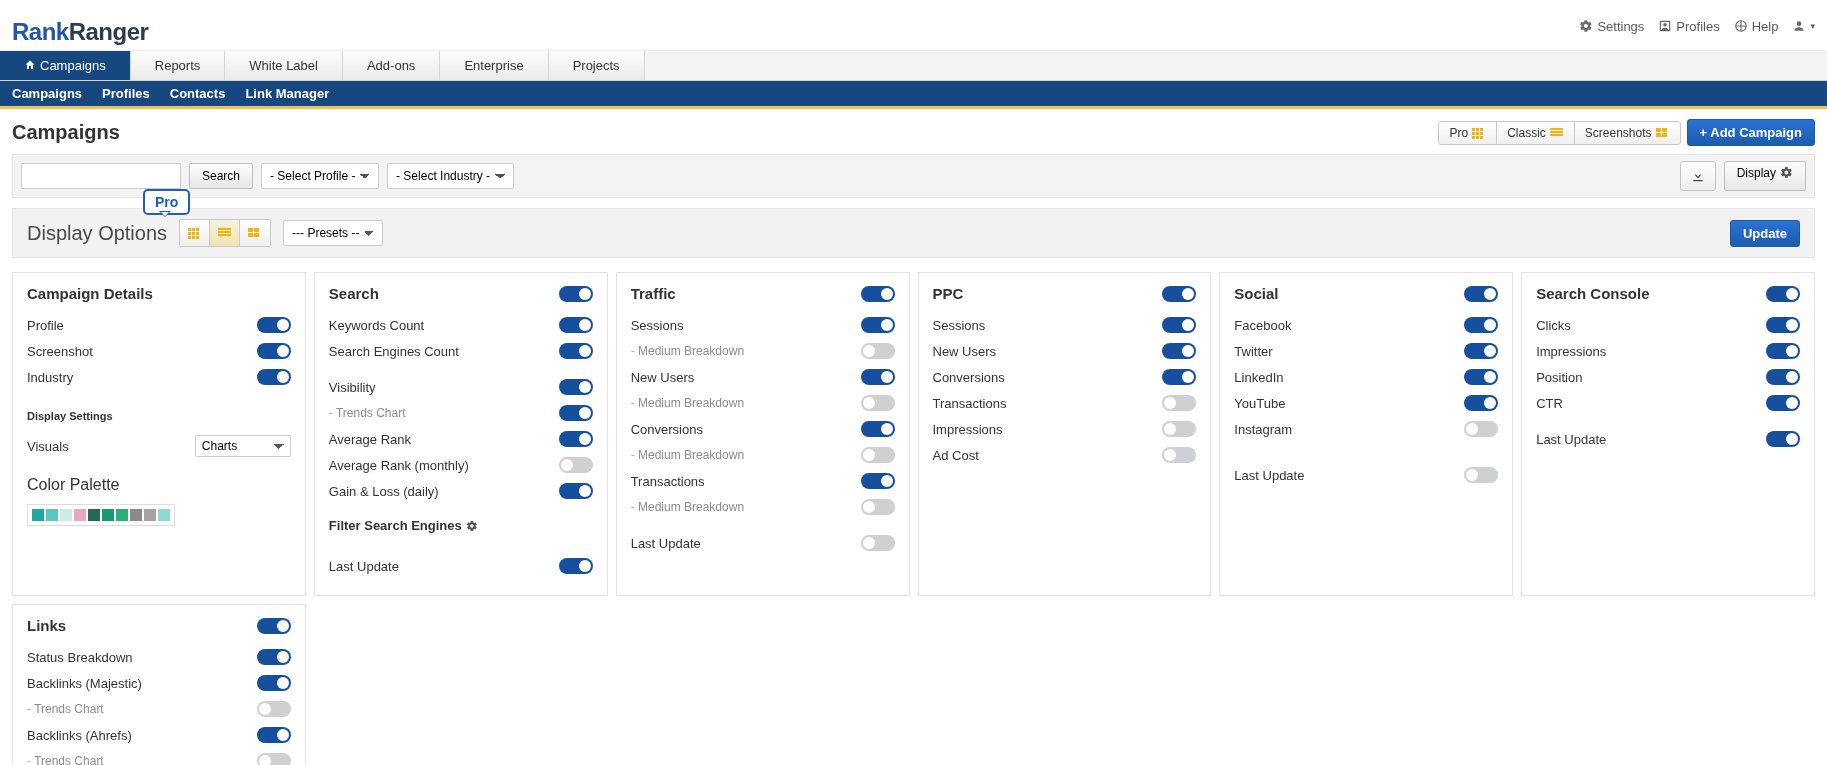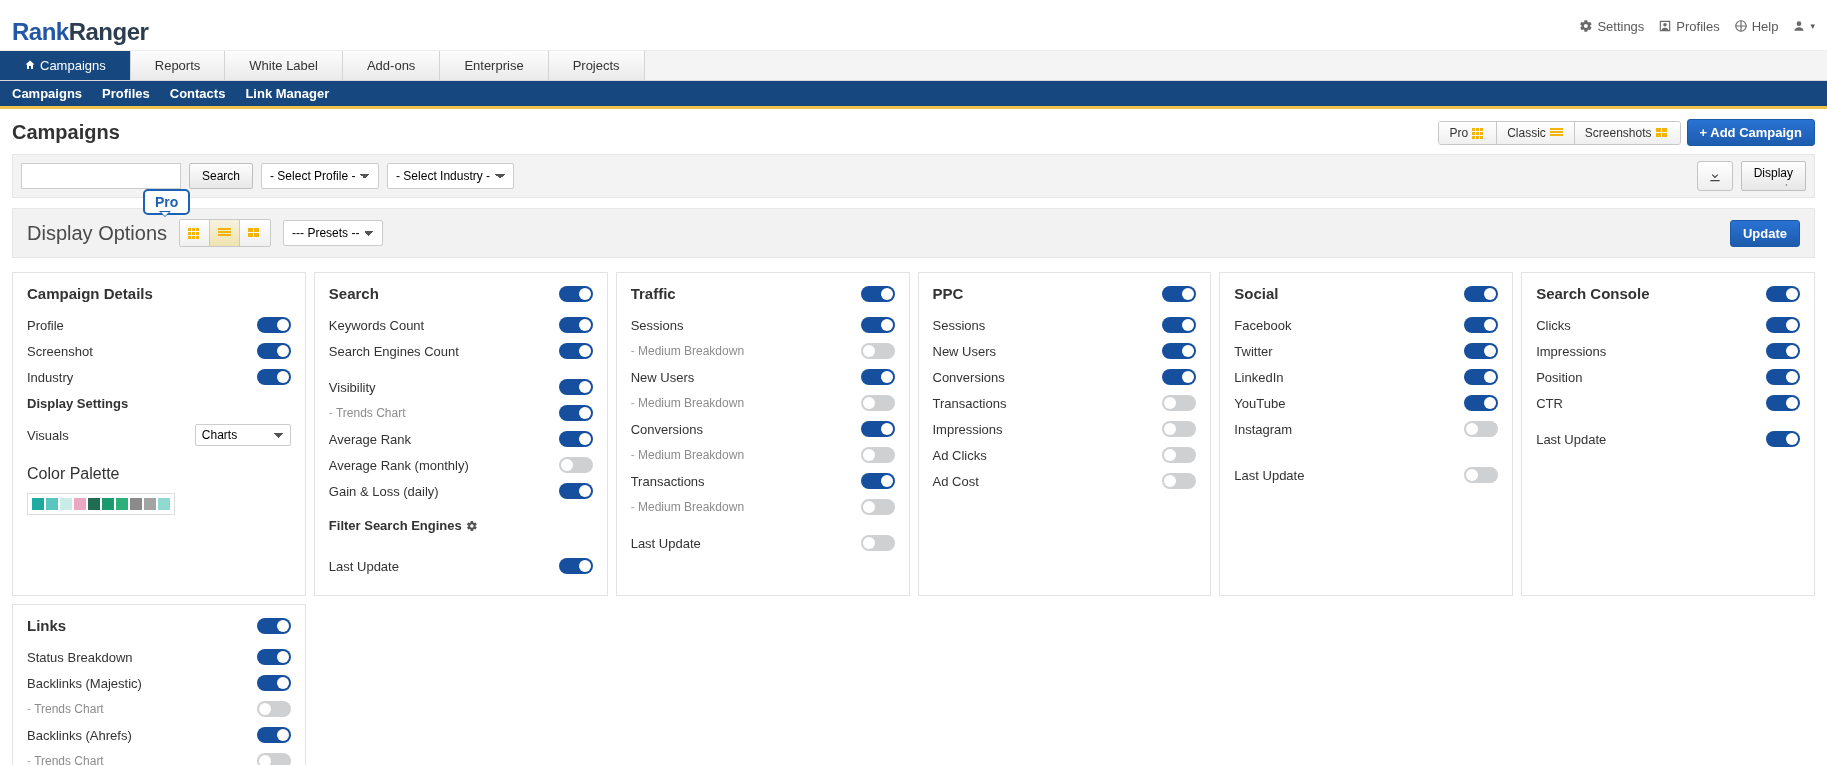--- a/index.html
+++ b/index.html
@@ -181,21 +181,21 @@
     background:#fff;
     padding:12px 14px 16px 14px;
   }
   .panel h3 { margin:0 0 10px 0; font-size:15px; font-weight:700; color:#333; }
   .panel-head { display:flex; align-items:center; justify-content:space-between; margin-bottom:10px; }
   .panel-head h3 { margin:0; }
   .opt-row { display:flex; align-items:center; justify-content:space-between; padding:5px 0; font-size:13px;}
   .opt-row.sub { color:#8c8c8c; font-size:12px; }
   .opt-row.sub .label::before { content:"- "; color:#aaa; }
   .opt-group-sep { height:10px; }
-  .sec-title { font-size:13px; font-weight:700; margin:6px 0 8px 0; }
+  .sec-title { font-size:11px; font-weight:700; margin:20px 0 8px 0; }
 
   .toggle {
     width:34px; height:16px; border-radius:10px; position:relative; cursor:pointer; flex:0 0 34px;
   }
   .toggle::after { content:""; position:absolute; width:12px; height:12px; border-radius:50%; background:#fff; top:2px; transition:none;}
   .toggle.on { background:#164f9e; }
   .toggle.on::after { right:2px; }
   .toggle.off { background:#cfd0d1; }
   .toggle.off::after { left:2px; }
 
@@ -322,21 +322,21 @@
       <button class="btn-gray">Search</button>
       <select class="select"><option>- Select Profile -</option></select>
       <select class="select"><option>- Select Industry -</option></select>
     </div>
     <div style="display:flex; gap:8px;">
       <div class="icon-btn">
         <svg width="14" height="14" viewBox="0 0 24 24" fill="#444">
             <path d="M12 3v10l-4-4-1.4 1.4L12 16l5.4-5.6L16 9l-4 4V3zM4 19h16v2H4z"></path>
           </svg>
       </div>
-      <button class="btn-gray" style="display:inline-flex;align-items:flex-end;gap:4px;height:30px;flex-direction:column;">
+      <button class="btn-gray" style="display:inline-flex;align-items:flex-start;gap:4px;height:30px;">
         <span>Display</span>
         <svg width="13" height="13" viewBox="0 0 24 24" fill="#555">
             <path d="M19.14,12.94a7.14,7.14,0,0,0,.05-.94,7.14,7.14,0,0,0-.05-.94l2.11-1.65a.5.5,0,0,0,.12-.64l-2-3.46a.5.5,0,0,0-.61-.22l-2.49,1a7,7,0,0,0-1.63-.94l-.38-2.65A.5.5,0,0,0,13.77,2H9.77a.5.5,0,0,0-.49.42L8.9,5.07a7,7,0,0,0-1.63.94l-2.49-1a.5.5,0,0,0-.61.22l-2,3.46a.5.5,0,0,0,.12.64L4.4,11a7.14,7.14,0,0,0,0,1.88L2.29,14.51a.5.5,0,0,0-.12.64l2,3.46a.5.5,0,0,0,.61.22l2.49-1a7,7,0,0,0,1.63.94l.38,2.65a.5.5,0,0,0,.49.42h4a.5.5,0,0,0,.49-.42l.38-2.65a7,7,0,0,0,1.63-.94l2.49,1a.5.5,0,0,0,.61-.22l2-3.46a.5.5,0,0,0-.12-.64ZM11.77,15.5A3.5,3.5,0,1,1,15.27,12,3.5,3.5,0,0,1,11.77,15.5Z"></path>
           </svg>
       </button>
     </div>
   </div>
 
   <div class="display-opts-bar">
     <div class="pro-callout">Pro</div>
@@ -525,24 +525,20 @@
         </div>
       <div class="opt-row">
           <span class="label">Transactions</span>
           <span class="toggle off"></span>
         </div>
       <div class="opt-row">
           <span class="label">Impressions</span>
           <span class="toggle off"></span>
         </div>
       <div class="opt-row">
-          <span class="label">Ad Clicks</span>
-          <span class="toggle off"></span>
-        </div>
-      <div class="opt-row">
           <span class="label">Ad Cost</span>
           <span class="toggle off"></span>
         </div>
     </div>
 
     <div class="panel">
       <div class="panel-head">
           <h3>Social</h3>
           <span class="toggle on"></span>
         </div>

